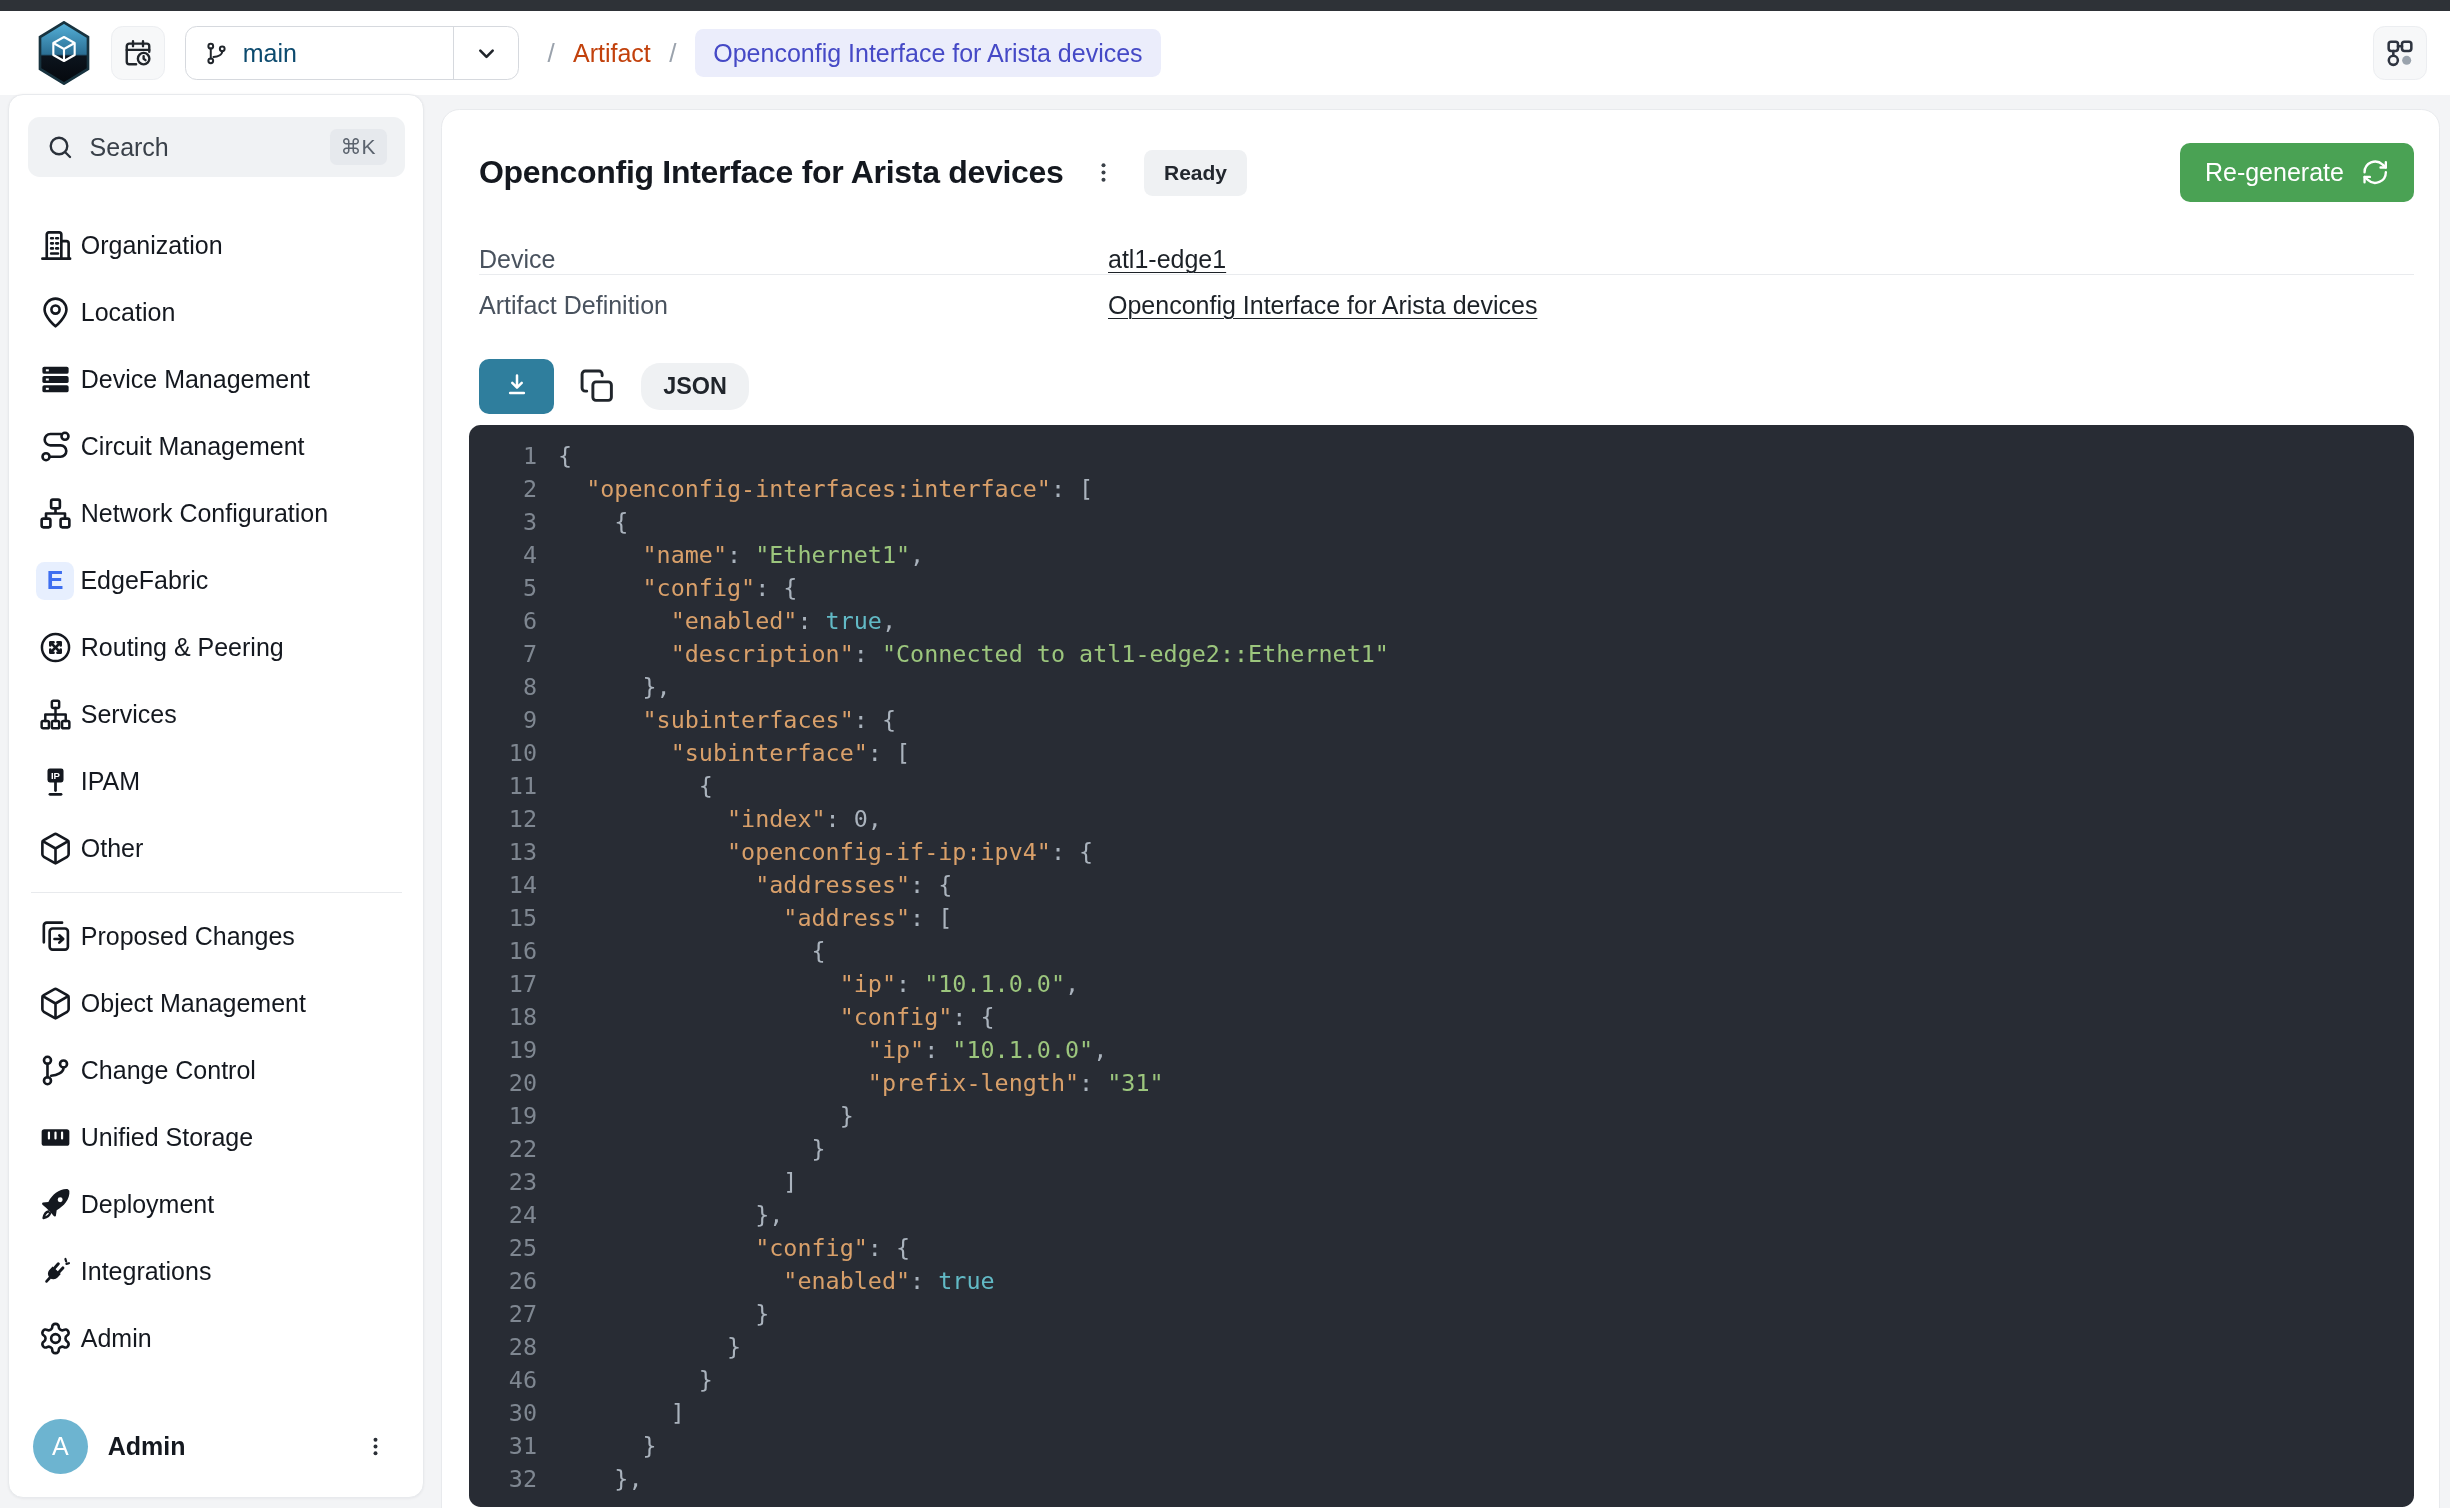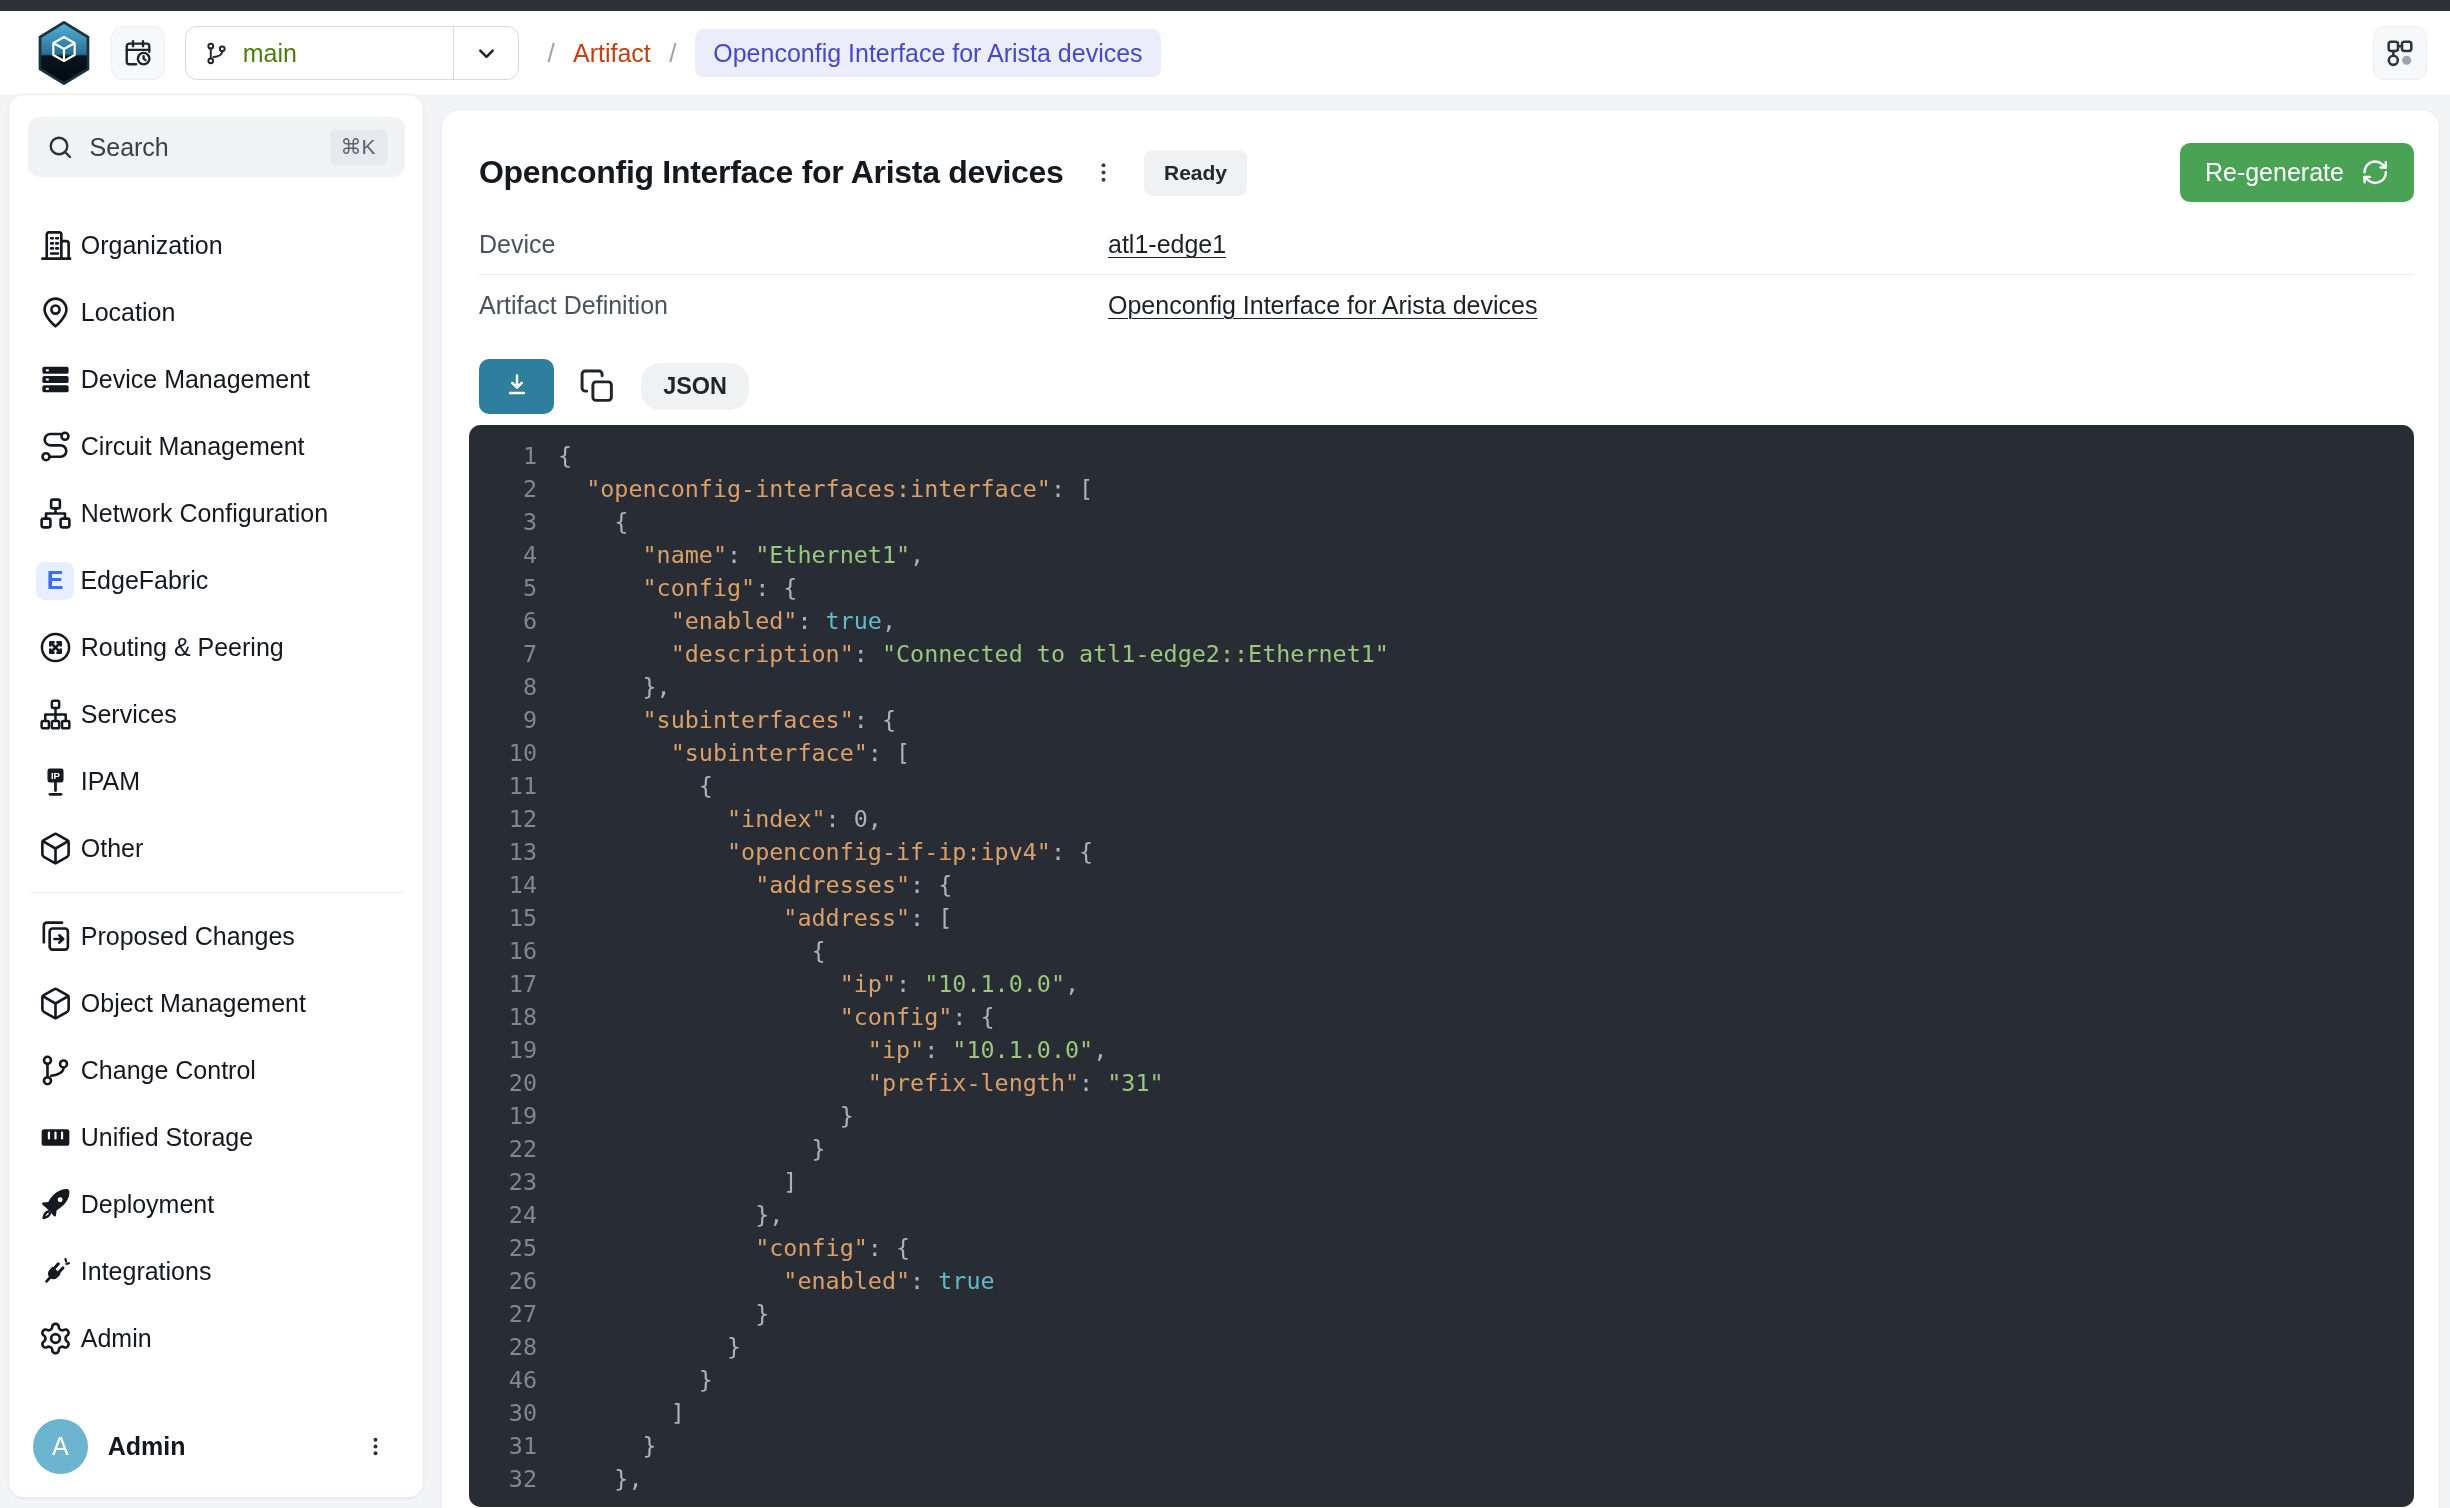--- a/index.html
+++ b/index.html
@@ -23,21 +23,21 @@
   .icon-btn {
     width:54px; height:54px; border-radius:11.7px; background:#f7f8f9;
     border:0.8px solid #eceef1; display:flex; align-items:center; justify-content:center;
     cursor:pointer;
   }
   .branch-select {
     height:54px; width:334px; border:1.3px solid #d6d9de; border-radius:11.7px;
     display:flex; align-items:stretch; background:#fff; cursor:pointer;
   }
   .branch-main { flex:1; display:flex; align-items:center; gap:13.4px; padding:0 18.4px;
-    font-size:25px; font-weight:500; color:#4d7c0f; }
+    font-size:25px; font-weight:500; color:#0c4a6e; }
   .branch-divider { width:1.3px; background:#d6d9de; }
   .branch-caret { width:64px; display:flex; align-items:center; justify-content:center; }
   .breadcrumb { display:flex; align-items:center; gap:18.4px; font-size:25px; margin-left:8.4px; }
   .crumb-sep { color:#9aa2ac; font-size:26px; }
   .crumb-parent { color:#c2410c; cursor:pointer; }
   .crumb-current { background:#ebedfb; color:#4549c6; padding:9.2px 18.4px; border-radius:8.4px; cursor:pointer; }
   .topbar-spacer { flex:1; }
 
   
   .sidebar {
@@ -87,21 +87,21 @@
     background:#eff1f3; color:#22272e; font-size:21px; font-weight:600;
     border-radius:8.4px; padding:11px 20px;
   }
   .regen-btn {
     margin-left:auto; background:#4aa254; color:#fff; height:59px; border:none;
     border-radius:10px; padding:0 25px; display:flex; align-items:center; gap:16.7px;
     font-size:25px; font-weight:500; font-family:inherit; cursor:pointer;
   }
   .fields { margin-top:13.4px; }
   .field-row { display:flex; align-items:center; height:60px; font-size:25px; }
-  .field-row.bordered { border-bottom:0.8px solid #e9ebee; }
+  .field-row.bordered { border-bottom:0.8px solid #e9ebee;align-items:flex-end; }
   .field-label { width:629px; color:#49525e; flex:0 0 auto; }
   .field-value { color:#1c2127; text-decoration:underline; text-underline-offset:4.2px;
     text-decoration-thickness:1.3px; cursor:pointer; }
   .toolbar { margin-top:23.4px; display:flex; align-items:center; gap:23.4px; }
   .dl-btn { width:75px; height:55px; background:#2f7e9d; border:none; border-radius:10px;
     display:flex; align-items:center; justify-content:center; cursor:pointer; }
   .copy-btn { background:none; border:none; cursor:pointer; padding:1.7px; }
   .format-pill { background:#eff1f3; border-radius:19px; padding:10px 22px;
     font-size:23.4px; font-weight:700; color:#20252b; }
 

